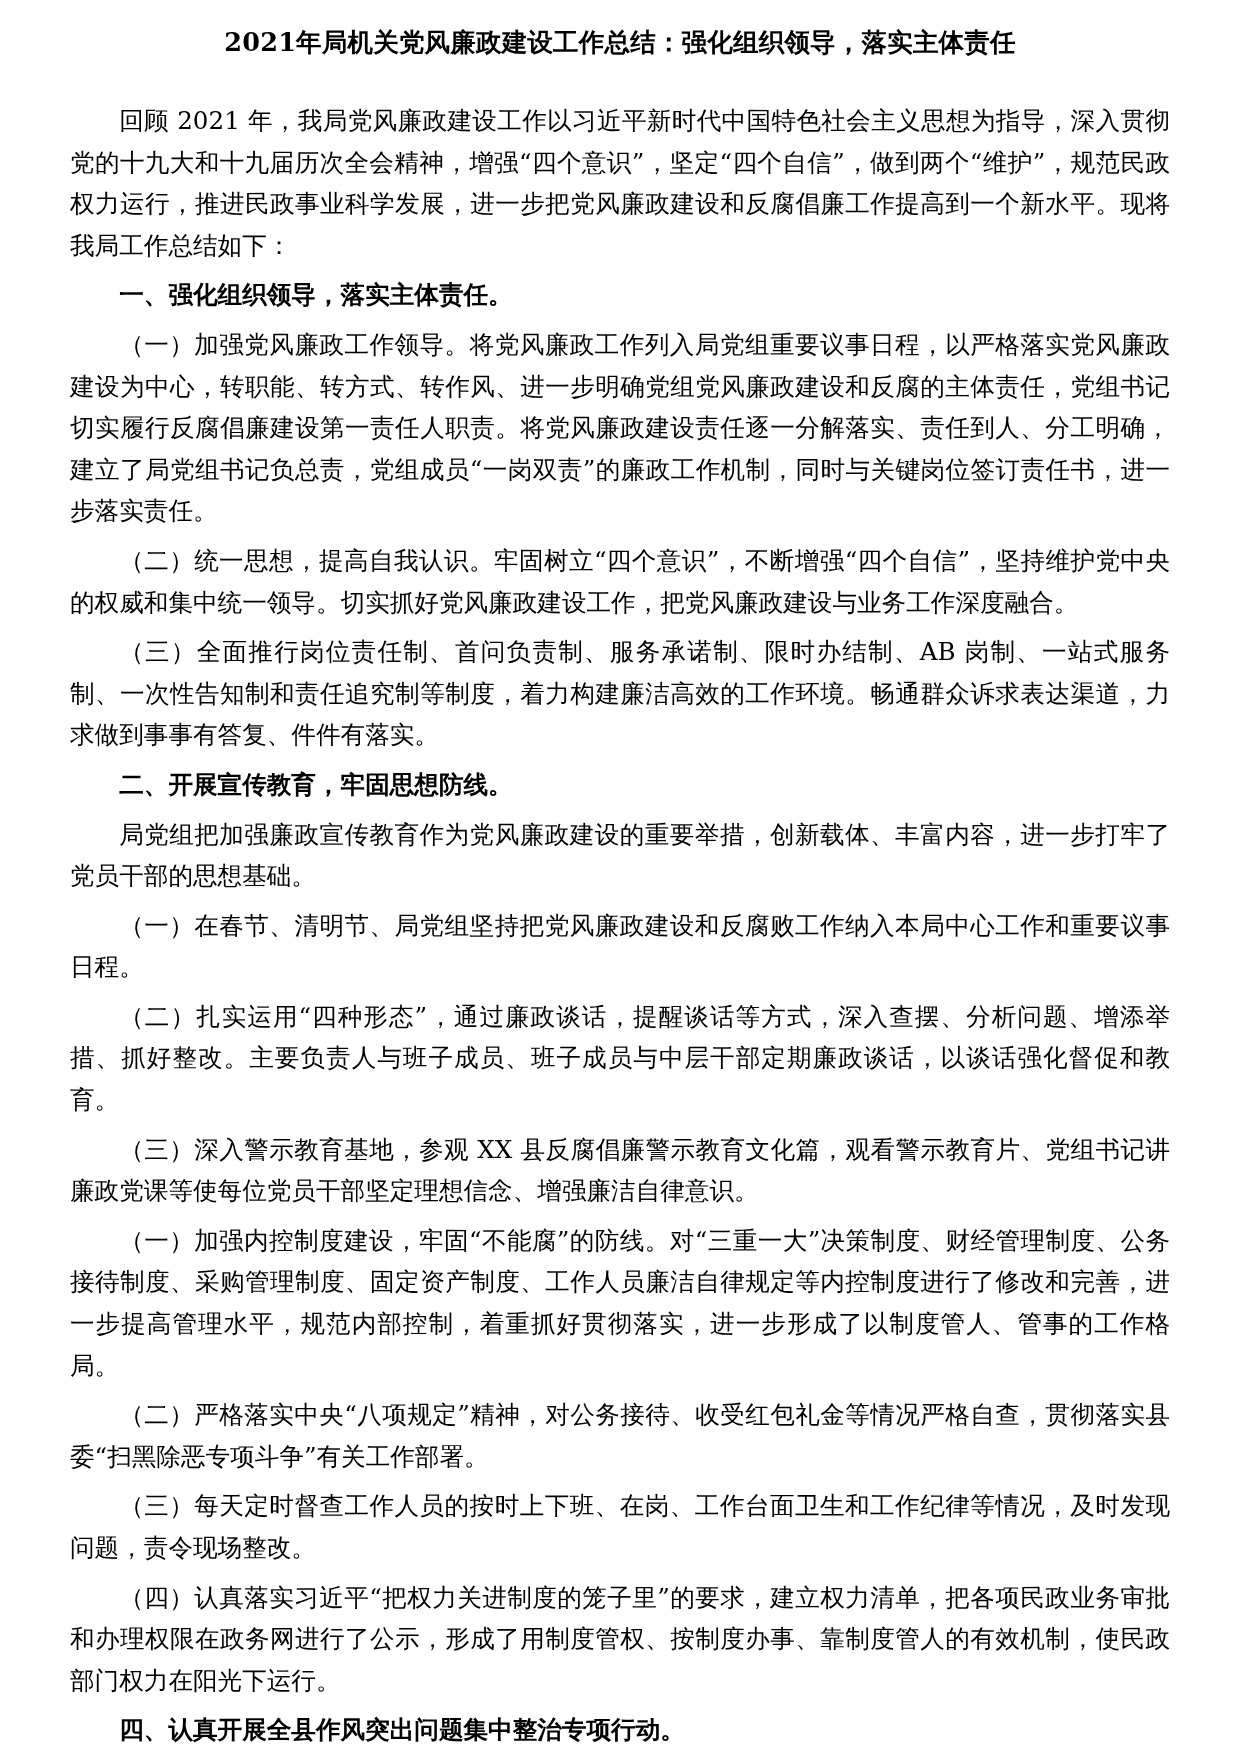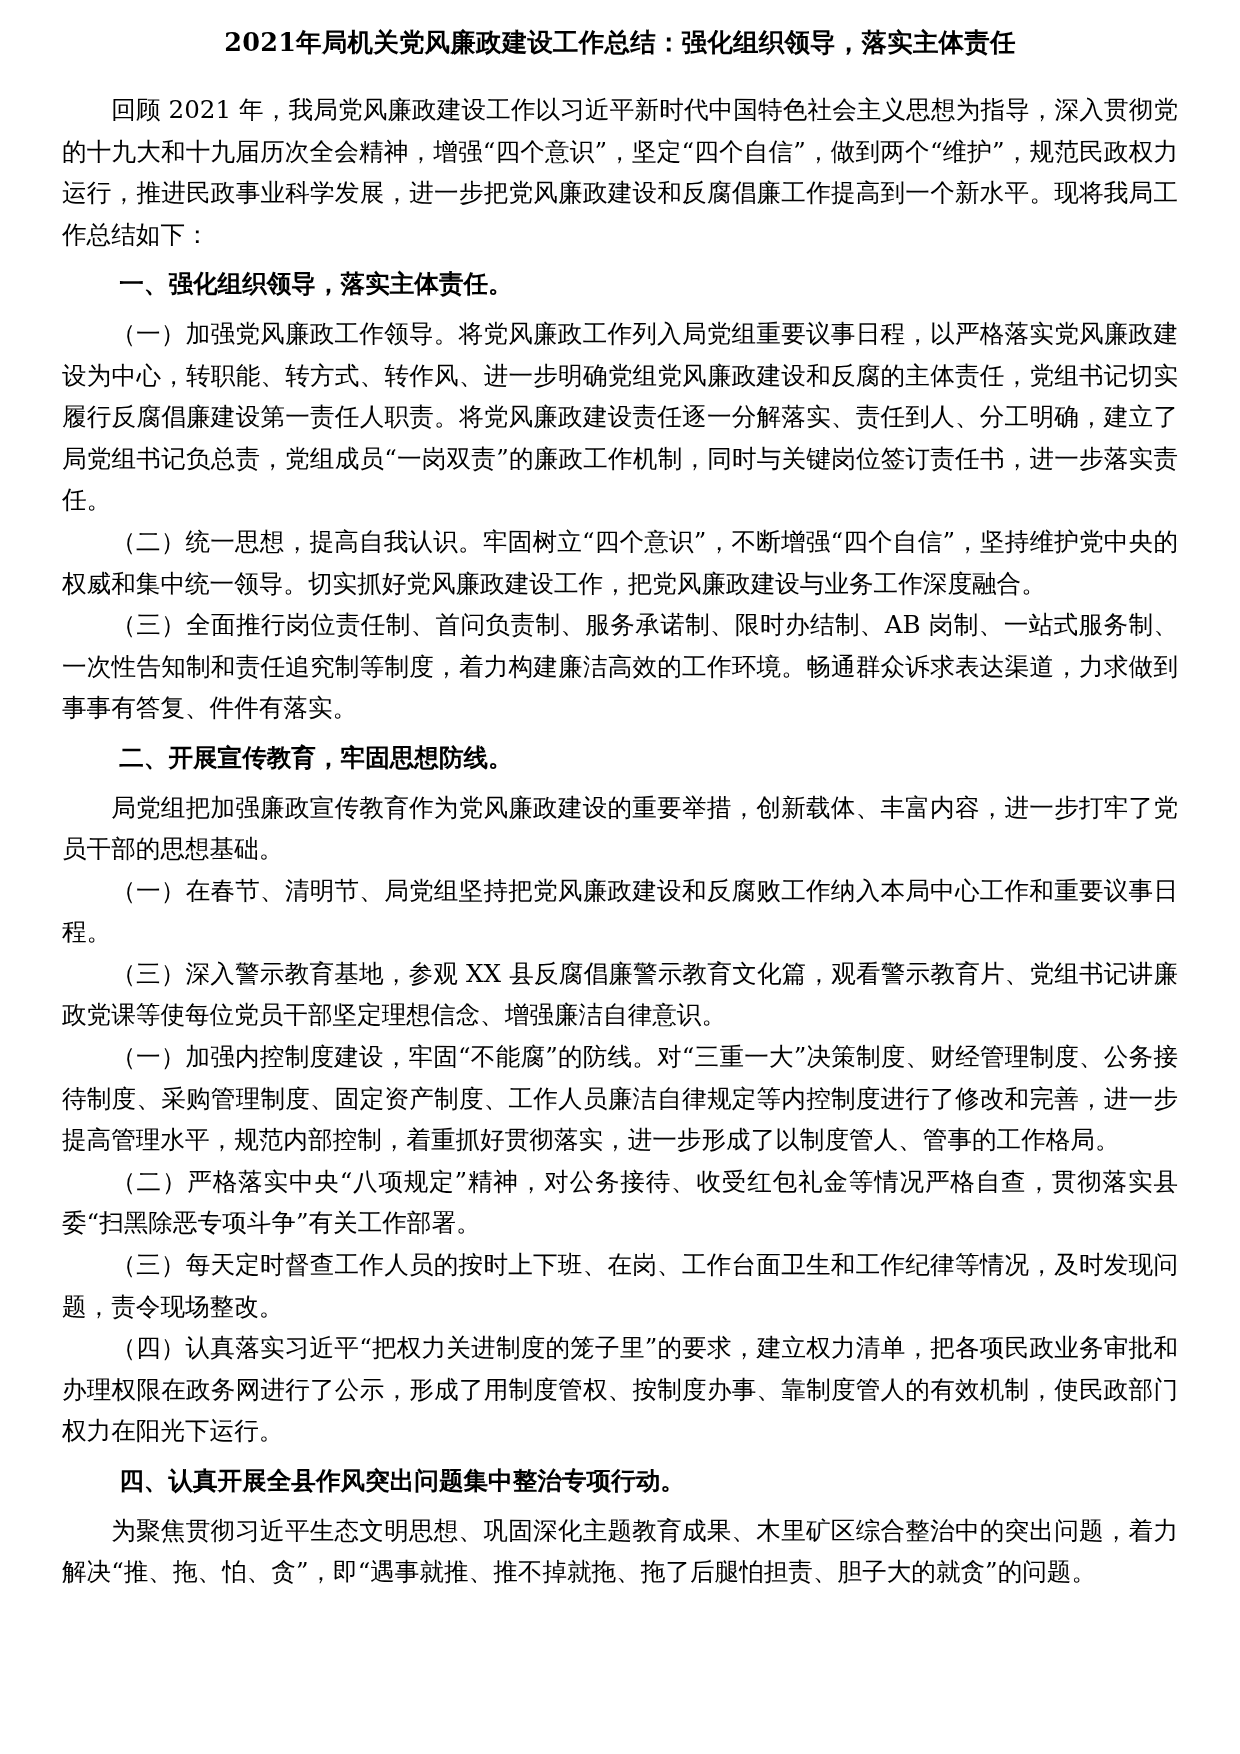--- a/index.html
+++ b/index.html
@@ -21,30 +21,30 @@
     padding: 22px 62px 0 62px;
     background: #ffffff;
   }
   .doc-title {
     font-family: "DejaVu Serif", "Liberation Serif", serif;
     font-weight: bold;
     font-size: 25.5px;
     line-height: 40px;
     text-align: center;
     letter-spacing: 0.2px;
-    margin: 0 0 27px 0;
+    margin: 0 0 38px 0;
     white-space: nowrap;
   }
   .para {
     font-size: 24.6px;
     line-height: 41.6px;
     text-align: justify;
     text-justify: inter-ideograph;
     text-indent: 2em;
-    margin: 0;
+    margin: 8px;
     letter-spacing: 0px;
     word-break: break-all;
   }
   .heading {
     font-size: 24.6px;
     line-height: 41.6px;
     font-weight: bold;
     text-indent: 2em;
     margin: 8px;
     text-align: left;
@@ -60,20 +60,21 @@
 
   <div class="body">
       <p class="para">回顾 2021 年，我局党风廉政建设工作以习近平新时代中国特色社会主义思想为指导，深入贯彻党的十九大和十九届历次全会精神，增强“四个意识”，坚定“四个自信”，做到两个“维护”，规范民政权力运行，推进民政事业科学发展，进一步把党风廉政建设和反腐倡廉工作提高到一个新水平。现将我局工作总结如下：</p>
       <p class="heading">一、强化组织领导，落实主体责任。</p>
       <p class="para">（一）加强党风廉政工作领导。将党风廉政工作列入局党组重要议事日程，以严格落实党风廉政建设为中心，转职能、转方式、转作风、进一步明确党组党风廉政建设和反腐的主体责任，党组书记切实履行反腐倡廉建设第一责任人职责。将党风廉政建设责任逐一分解落实、责任到人、分工明确，建立了局党组书记负总责，党组成员“一岗双责”的廉政工作机制，同时与关键岗位签订责任书，进一步落实责任。</p>
       <p class="para">（二）统一思想，提高自我认识。牢固树立“四个意识”，不断增强“四个自信”，坚持维护党中央的权威和集中统一领导。切实抓好党风廉政建设工作，把党风廉政建设与业务工作深度融合。</p>
       <p class="para">（三）全面推行岗位责任制、首问负责制、服务承诺制、限时办结制、AB 岗制、一站式服务制、一次性告知制和责任追究制等制度，着力构建廉洁高效的工作环境。畅通群众诉求表达渠道，力求做到事事有答复、件件有落实。</p>
       <p class="heading">二、开展宣传教育，牢固思想防线。</p>
       <p class="para">局党组把加强廉政宣传教育作为党风廉政建设的重要举措，创新载体、丰富内容，进一步打牢了党员干部的思想基础。</p>
       <p class="para">（一）在春节、清明节、局党组坚持把党风廉政建设和反腐败工作纳入本局中心工作和重要议事日程。</p>
+      <p class="para">（二）扎实运用“四种形态”，通过廉政谈话，提醒谈话等方式，深入查摆、分析问题、增添举措、抓好整改。主要负责人与班子成员、班子成员与中层干部定期廉政谈话，以谈话强化督促和教育。</p>
       <p class="para">（三）深入警示教育基地，参观 XX 县反腐倡廉警示教育文化篇，观看警示教育片、党组书记讲廉政党课等使每位党员干部坚定理想信念、增强廉洁自律意识。</p>
       <p class="para">（一）加强内控制度建设，牢固“不能腐”的防线。对“三重一大”决策制度、财经管理制度、公务接待制度、采购管理制度、固定资产制度、工作人员廉洁自律规定等内控制度进行了修改和完善，进一步提高管理水平，规范内部控制，着重抓好贯彻落实，进一步形成了以制度管人、管事的工作格局。</p>
       <p class="para">（二）严格落实中央“八项规定”精神，对公务接待、收受红包礼金等情况严格自查，贯彻落实县委“扫黑除恶专项斗争”有关工作部署。</p>
       <p class="para">（三）每天定时督查工作人员的按时上下班、在岗、工作台面卫生和工作纪律等情况，及时发现问题，责令现场整改。</p>
       <p class="para">（四）认真落实习近平“把权力关进制度的笼子里”的要求，建立权力清单，把各项民政业务审批和办理权限在政务网进行了公示，形成了用制度管权、按制度办事、靠制度管人的有效机制，使民政部门权力在阳光下运行。</p>
       <p class="heading">四、认真开展全县作风突出问题集中整治专项行动。</p>
       <p class="para">为聚焦贯彻习近平生态文明思想、巩固深化主题教育成果、木里矿区综合整治中的突出问题，着力解决“推、拖、怕、贪”，即“遇事就推、推不掉就拖、拖了后腿怕担责、胆子大的就贪”的问题。</p>
     </div>
 
 </div>

